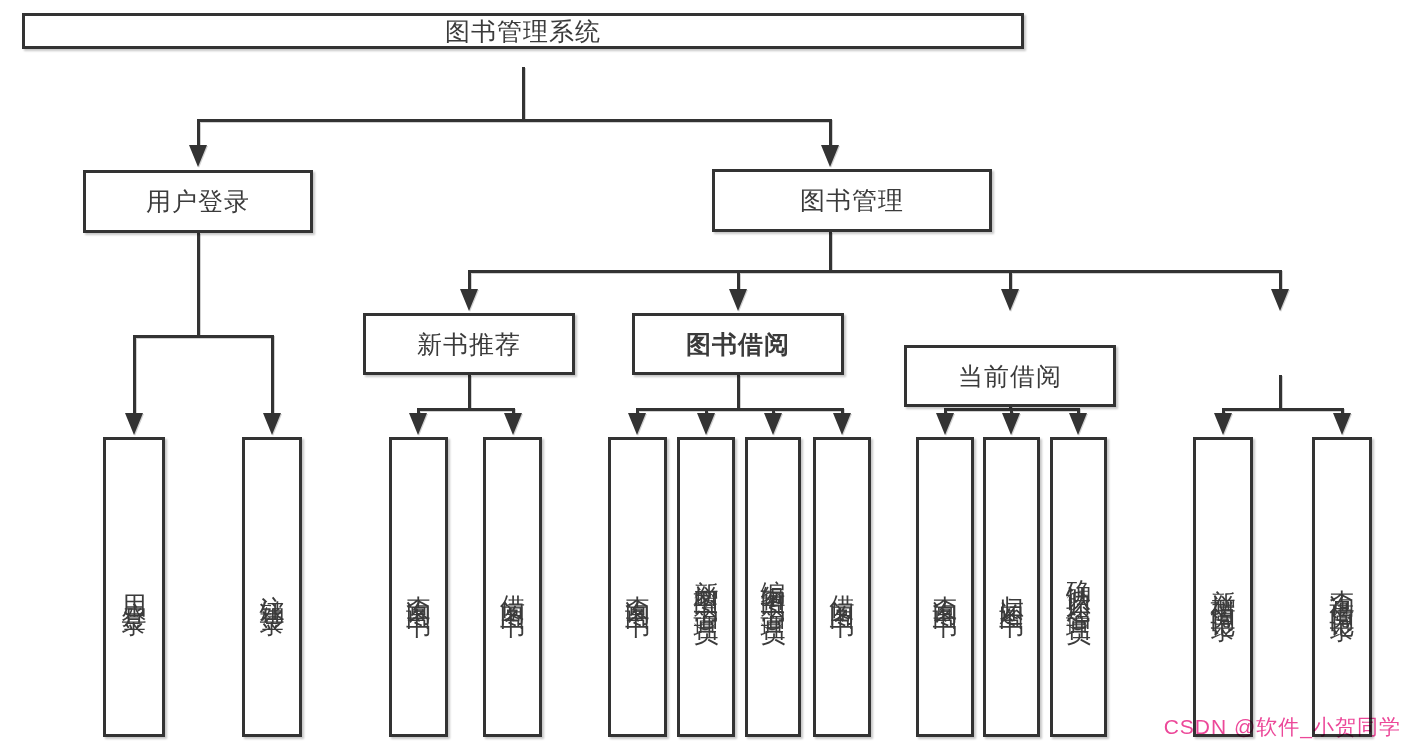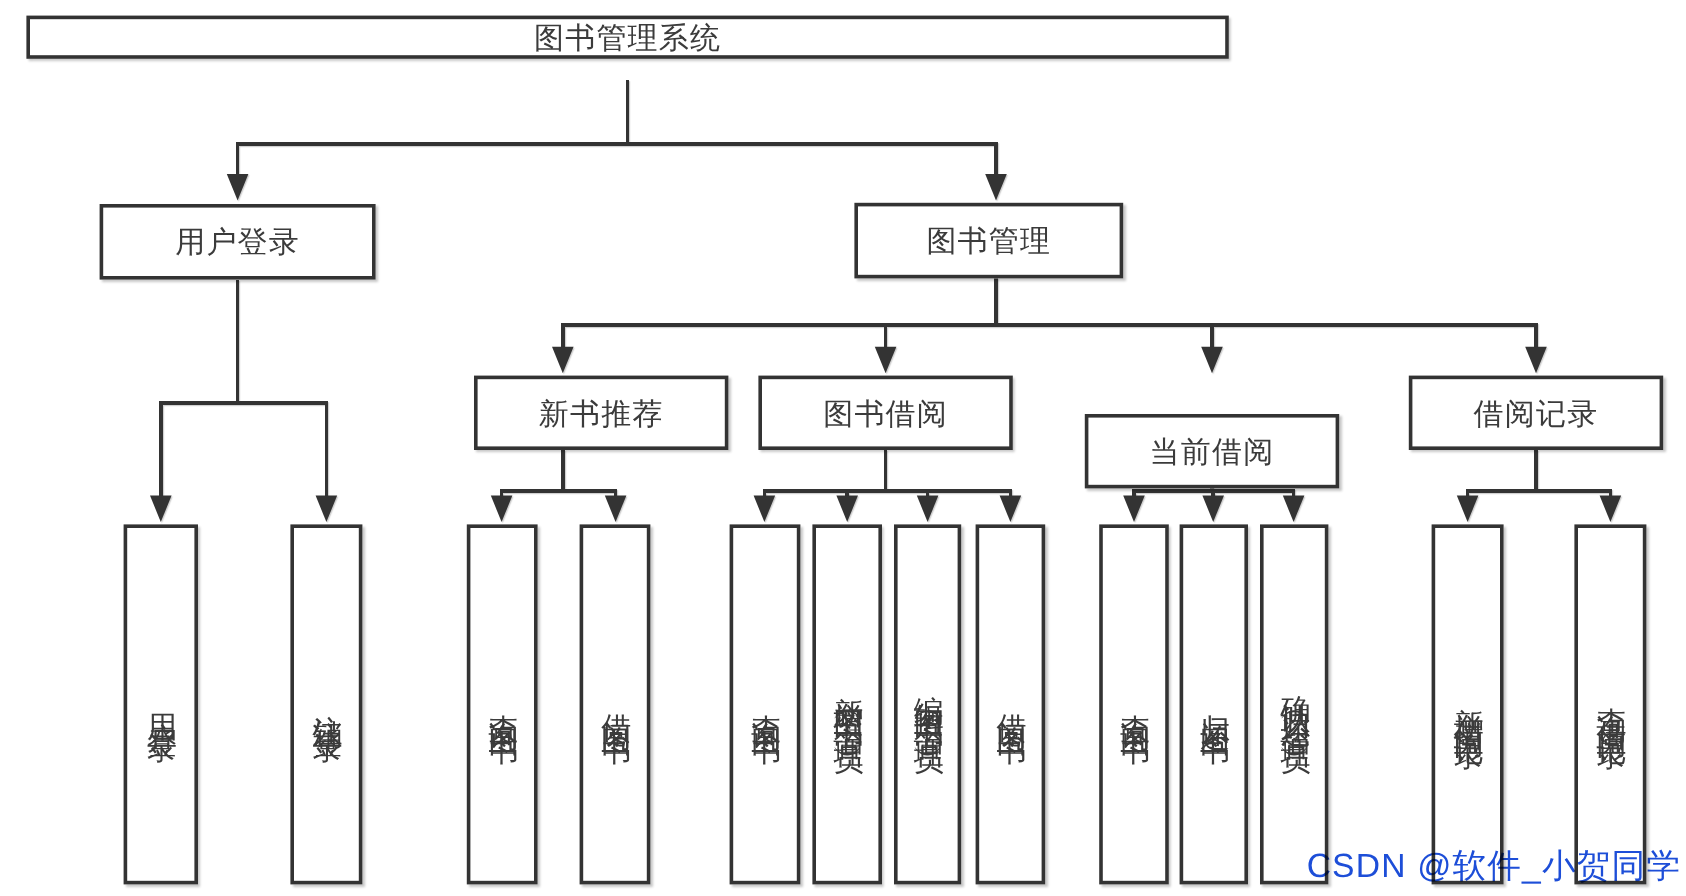--- a/index.html
+++ b/index.html
@@ -17,43 +17,43 @@
     border:3px solid #333333;z-index:2;
     display:flex;align-items:center;justify-content:center;
     color:#3b3b3b;font-size:25px;
     box-shadow:2px 2px 2px rgba(0,0,0,0.22);
   }
   .ht{letter-spacing:1px;white-space:nowrap;}
   .vt{writing-mode:vertical-rl;text-orientation:mixed;letter-spacing:6px;line-height:1;}
   
   .b-root{left:22px;top:13px;width:1002px;height:36px;}
   .b-l2a{left:83px;top:170px;width:230px;height:63px;}
-  .b-l2b{left:712px;top:169px;width:224px;height:63px;}
-  .b-l3a{left:363px;top:313px;width:212px;height:62px;margin-left:32px;}
-  .b-l3b{left:632px;top:313px;width:212px;height:62px;}
+  .b-l2b{left:712px;top:169px;width:280px;height:63px;}
+  .b-l3a{left:363px;top:313px;width:212px;height:62px;}
+  .b-l3b{left:632px;top:313px;width:212px;height:62px;font-weight:bold;}
   .b-l3c{left:904px;top:313px;width:212px;height:62px;margin-top:32px;}
   .b-l3d{left:1174px;top:313px;width:212px;height:62px;}
   
   .v{top:437px;width:59px;height:300px;}
   .b-41{left:103px;width:62px;}
   .b-42{left:242px;width:60px;}
   .b-43{left:389px;}
   .b-44{left:483px;}
   .b-45{left:608px;}
   .b-46{left:677px;width:58px;}
   .b-47{left:745px;width:56px;}
   .b-48{left:813px;width:58px;}
   .b-49{left:916px;width:58px;}
   .b-410{left:983px;width:57px;}
   .b-411{left:1050px;width:57px;}
   .b-412{left:1193px;width:60px;}
   .b-413{left:1312px;width:60px;}
   .watermark{
     position:absolute;right:4px;bottom:6px;z-index:5;
-    font-size:28px;letter-spacing:1px;color:#1d4ed8;
+    font-size:21px;letter-spacing:1px;color:#ec4899;
     mix-blend-mode:multiply;white-space:nowrap;
   }
 </style>
 </head>
 <body>
 
 <div class="canvas">
 
   <svg class="connectors" viewBox="0 0 1405 747" xmlns="http://www.w3.org/2000/svg">
     <g stroke="#333333" stroke-width="3" fill="none" shape-rendering="crispEdges">
@@ -105,23 +105,20 @@
 
   <div class="node b-l3a">
     <span class="ht">新书推荐</span>
   </div>
   <div class="node b-l3b">
     <span class="ht">图书借阅</span>
   </div>
   <div class="node b-l3c">
     <span class="ht">当前借阅</span>
   </div>
-  <div class="node b-l3d">
-    <span class="ht">借阅记录</span>
-  </div>
 
   <div class="node v b-41">
     <span class="vt">用户登录</span>
   </div>
   <div class="node v b-42">
     <span class="vt">注销登录</span>
   </div>
   <div class="node v b-43">
     <span class="vt">查询图书</span>
   </div>

